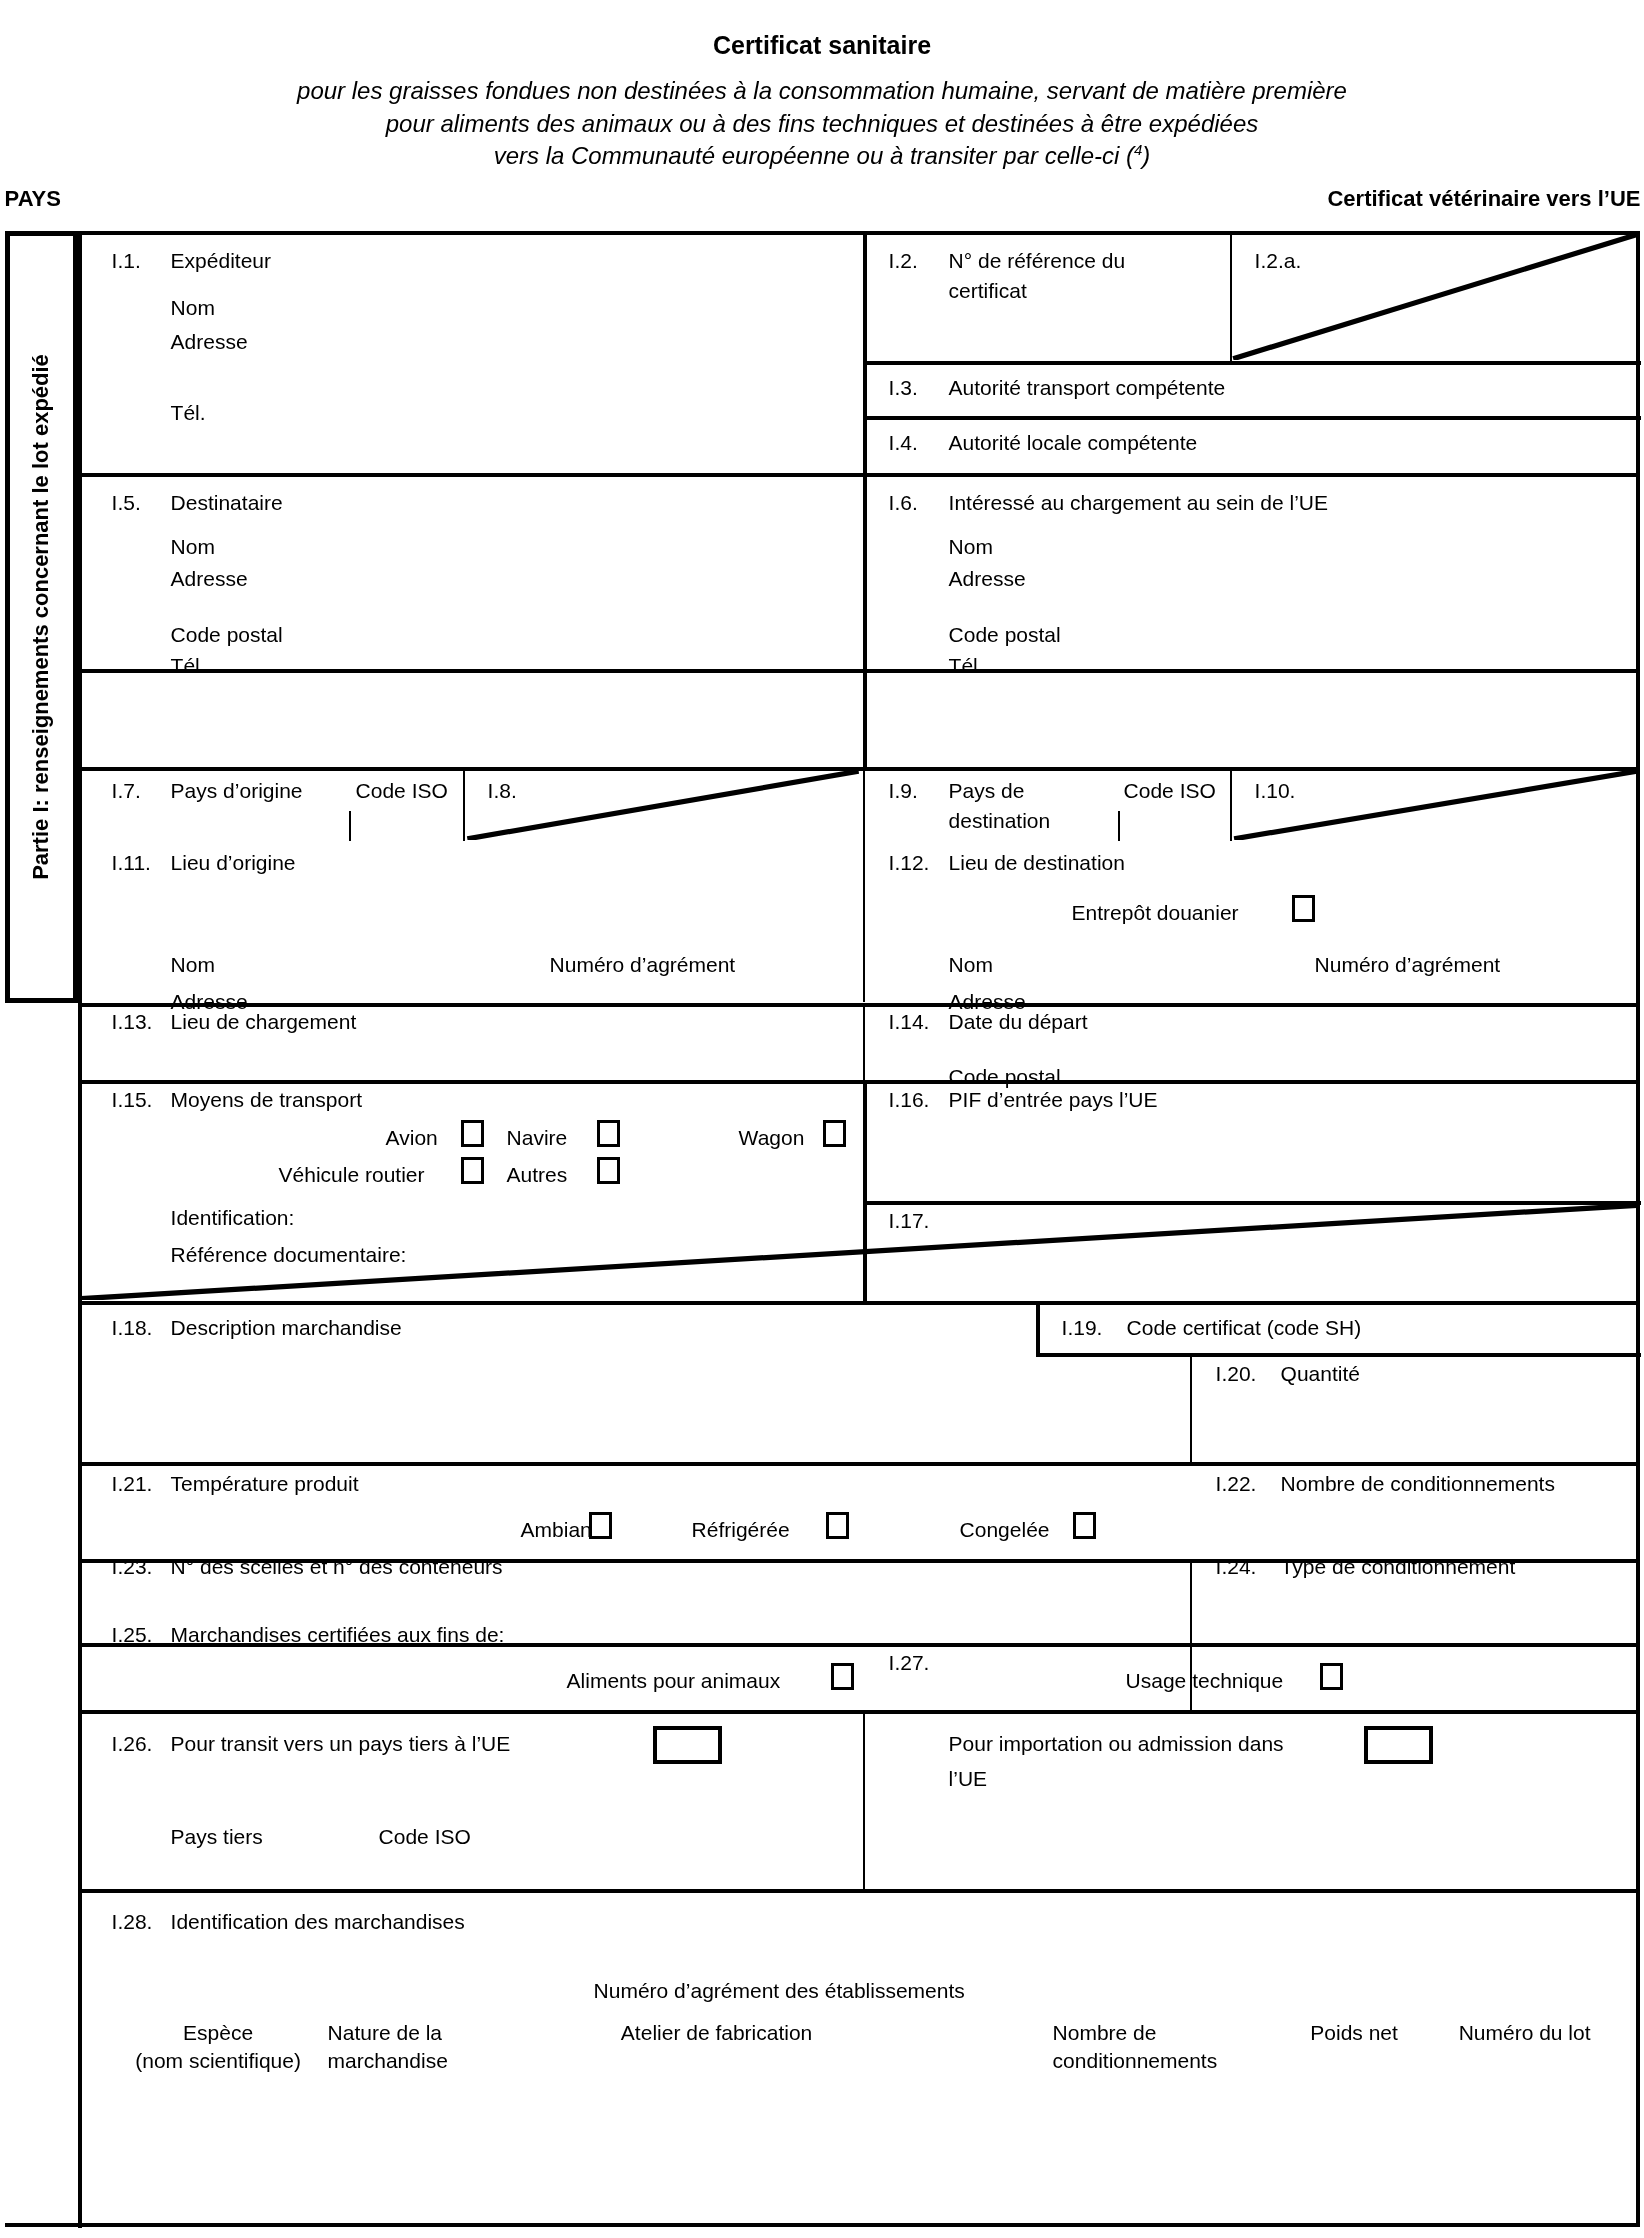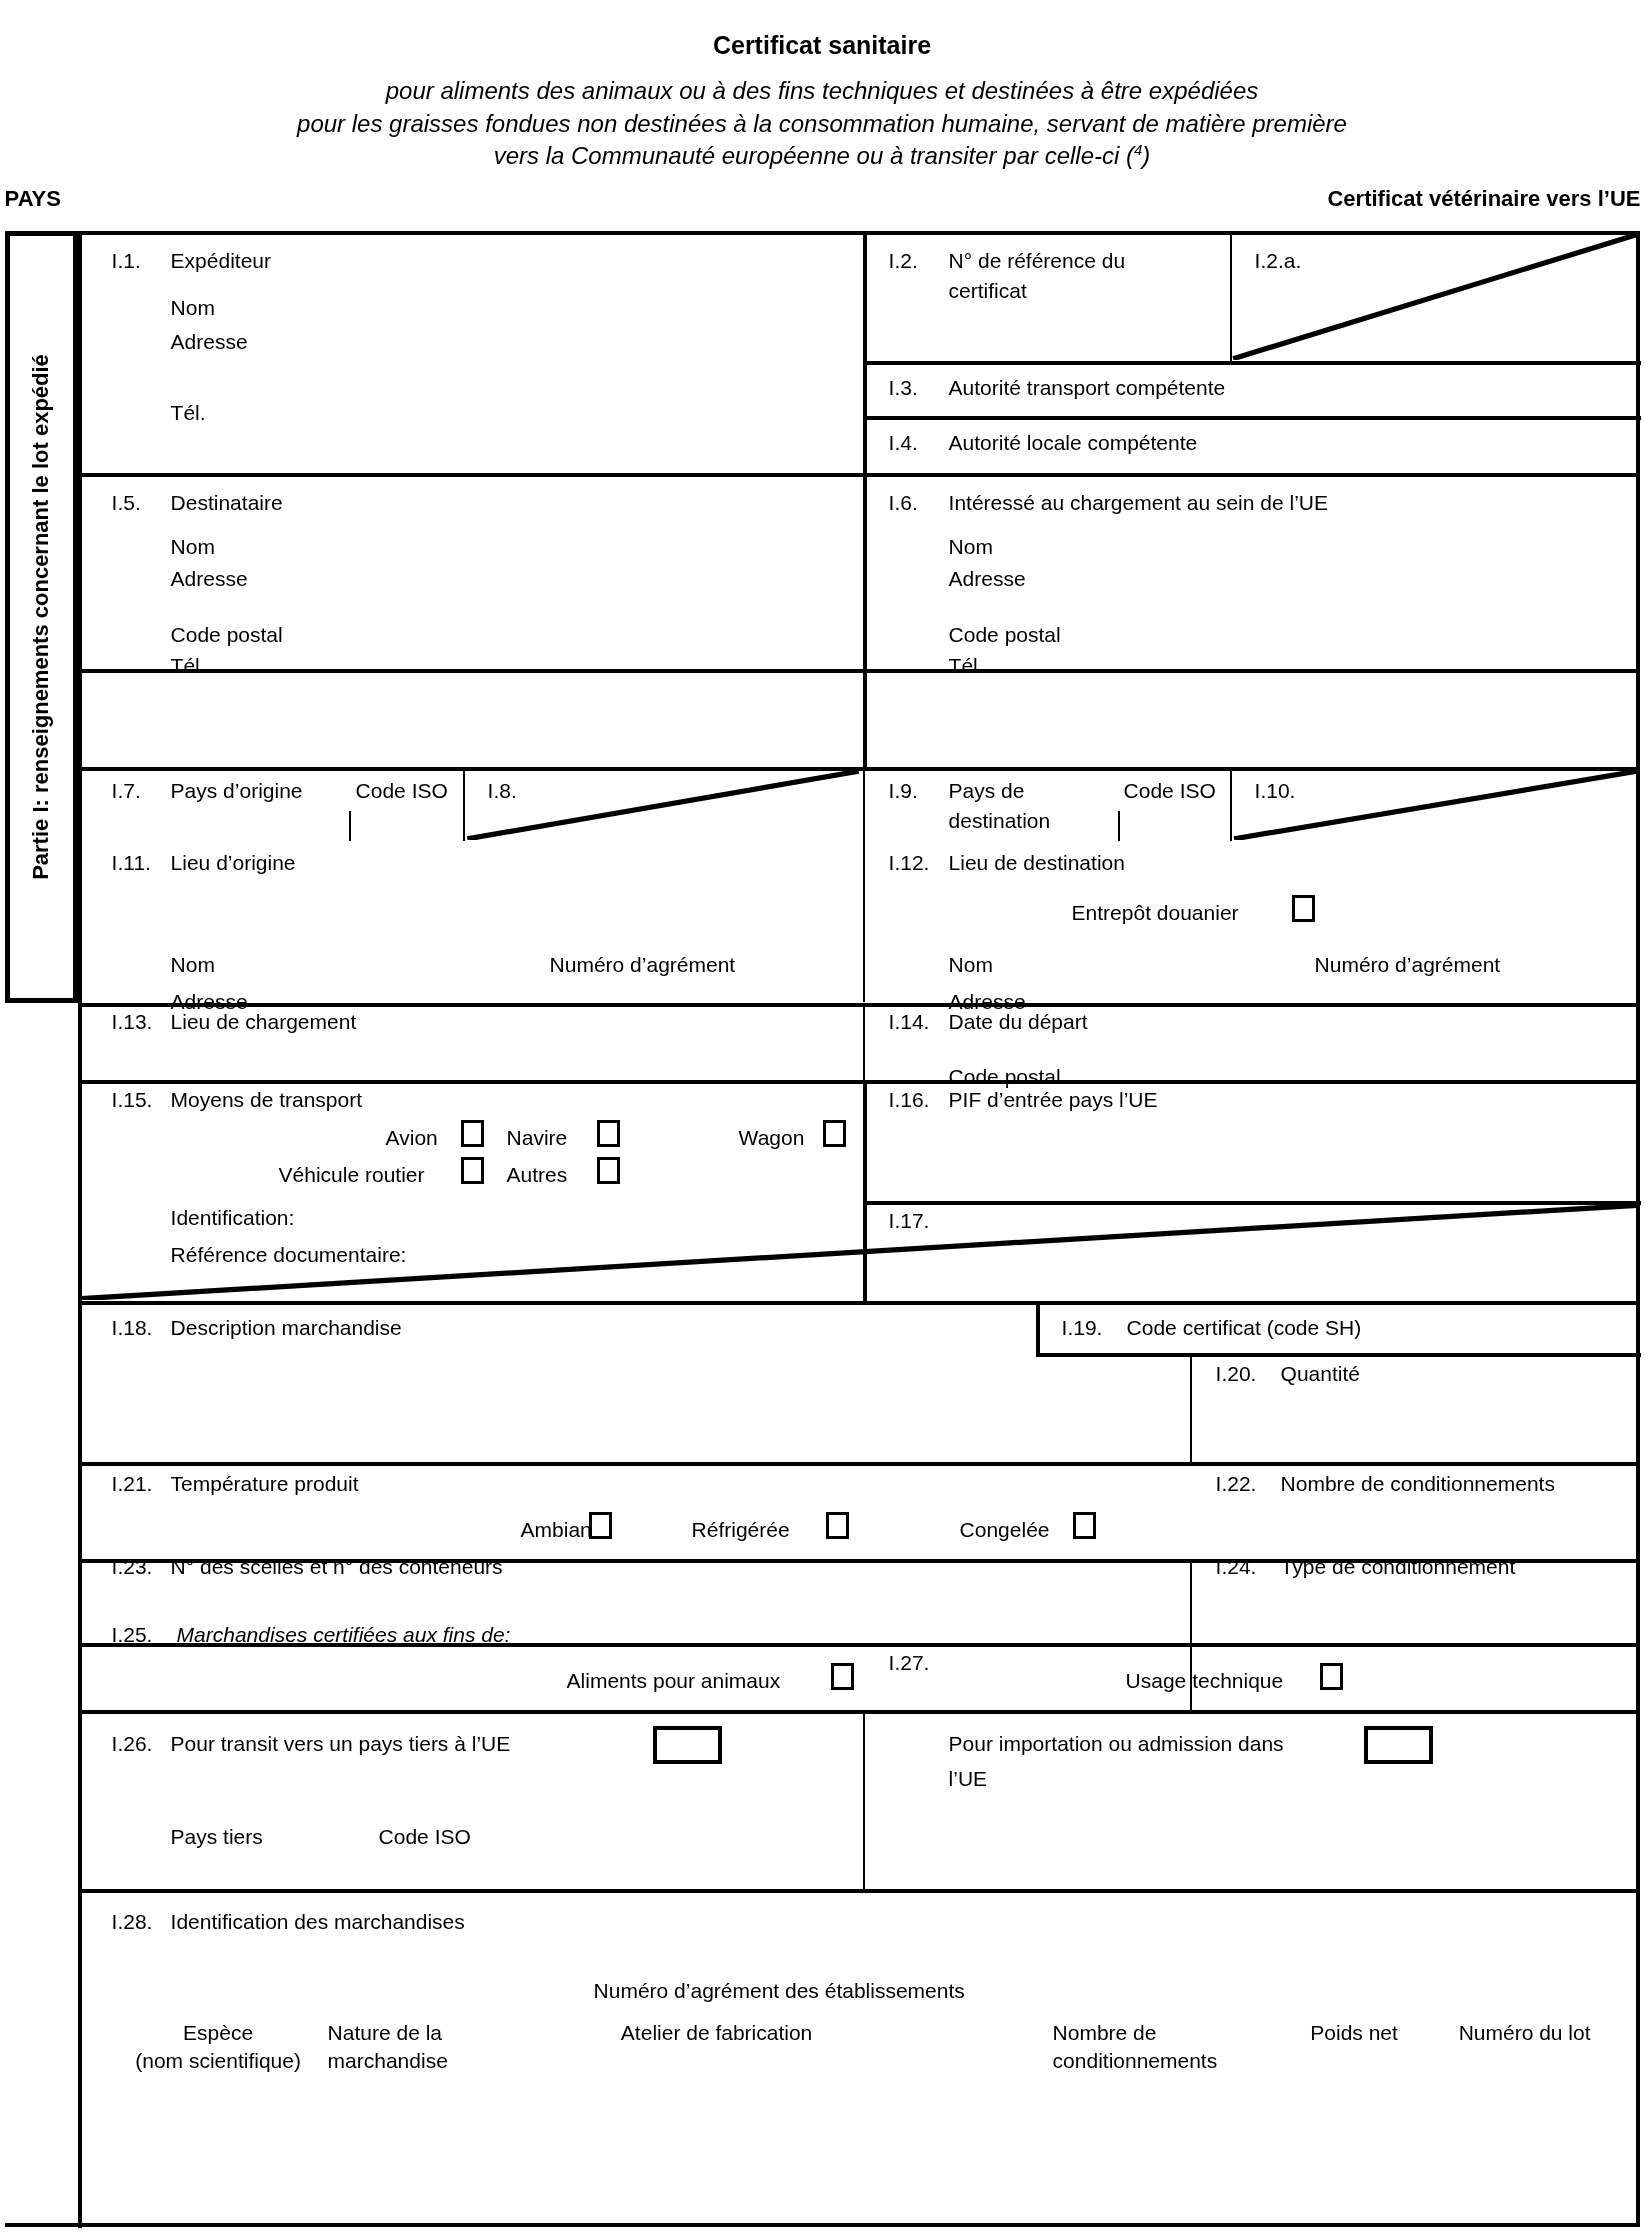--- a/index.html
+++ b/index.html
@@ -76,22 +76,22 @@
   .diag svg { display:block; }
 
   .tbl-head { position:absolute; font-size:21px; line-height:1.35; text-align:center; }
 </style>
 </head>
 <body>
 
 <div class="header">
   <div class="h-cert">Certificat sanitaire</div>
   <div class="h-sub">
+    <div>pour les graisses fondues non destinées à la consommation humaine, servant de matière première</div>
     <div>pour aliments des animaux ou à des fins techniques et destinées à être expédiées</div>
-    <div>pour les graisses fondues non destinées à la consommation humaine, servant de matière première</div>
     <div>
       <span>vers la Communauté européenne ou à transiter par celle-ci (</span><span class="sup">4</span><span>)</span>
     </div>
   </div>
 </div>
 
 <div class="pays-row">
   <div class="pays-left">PAYS</div>
   <div class="pays-right">Certificat vétérinaire vers l’UE</div>
 </div>
@@ -303,21 +303,21 @@
   <div class="lbl" style="left:1211px; top:1239px;">I.22.</div>
   <div class="lbl" style="left:1276px; top:1239px;">Nombre de conditionnements</div>
 
   <div class="lbl" style="left:107px; top:1322px;">I.23.</div>
   <div class="lbl" style="left:166px; top:1322px;">N° des scellés et n° des conteneurs</div>
 
   <div class="lbl" style="left:1211px; top:1322px;">I.24.</div>
   <div class="lbl" style="left:1276px; top:1322px;">Type de conditionnement</div>
 
   <div class="lbl" style="left:107px; top:1390px;">I.25.</div>
-  <div class="lbl" style="left:172px; top:1390px;font-style:italic;">Marchandises certifiées aux fins de:</div>
+  <div class="lbl" style="left:166px; top:1390px;">Marchandises certifiées aux fins de:</div>
   <div class="lbl" style="left:562px; top:1436px;">Aliments pour animaux</div>
   <div class="cbx" style="left:826px; top:1432px;"></div>
   <div class="lbl" style="left:1121px; top:1436px;">Usage technique</div>
   <div class="cbx" style="left:1315px; top:1432px;"></div>
 
   <div class="lbl" style="left:107px; top:1499px;">I.26.</div>
   <div class="lbl" style="left:166px; top:1499px;text-align:center;">Pour transit vers un pays tiers à l’UE</div>
   <div class="cbx wide" style="left:648px; top:1495px;"></div>
   <div class="lbl" style="left:166px; top:1592px;">Pays tiers</div>
   <div class="lbl" style="left:374px; top:1592px;">Code ISO</div>

